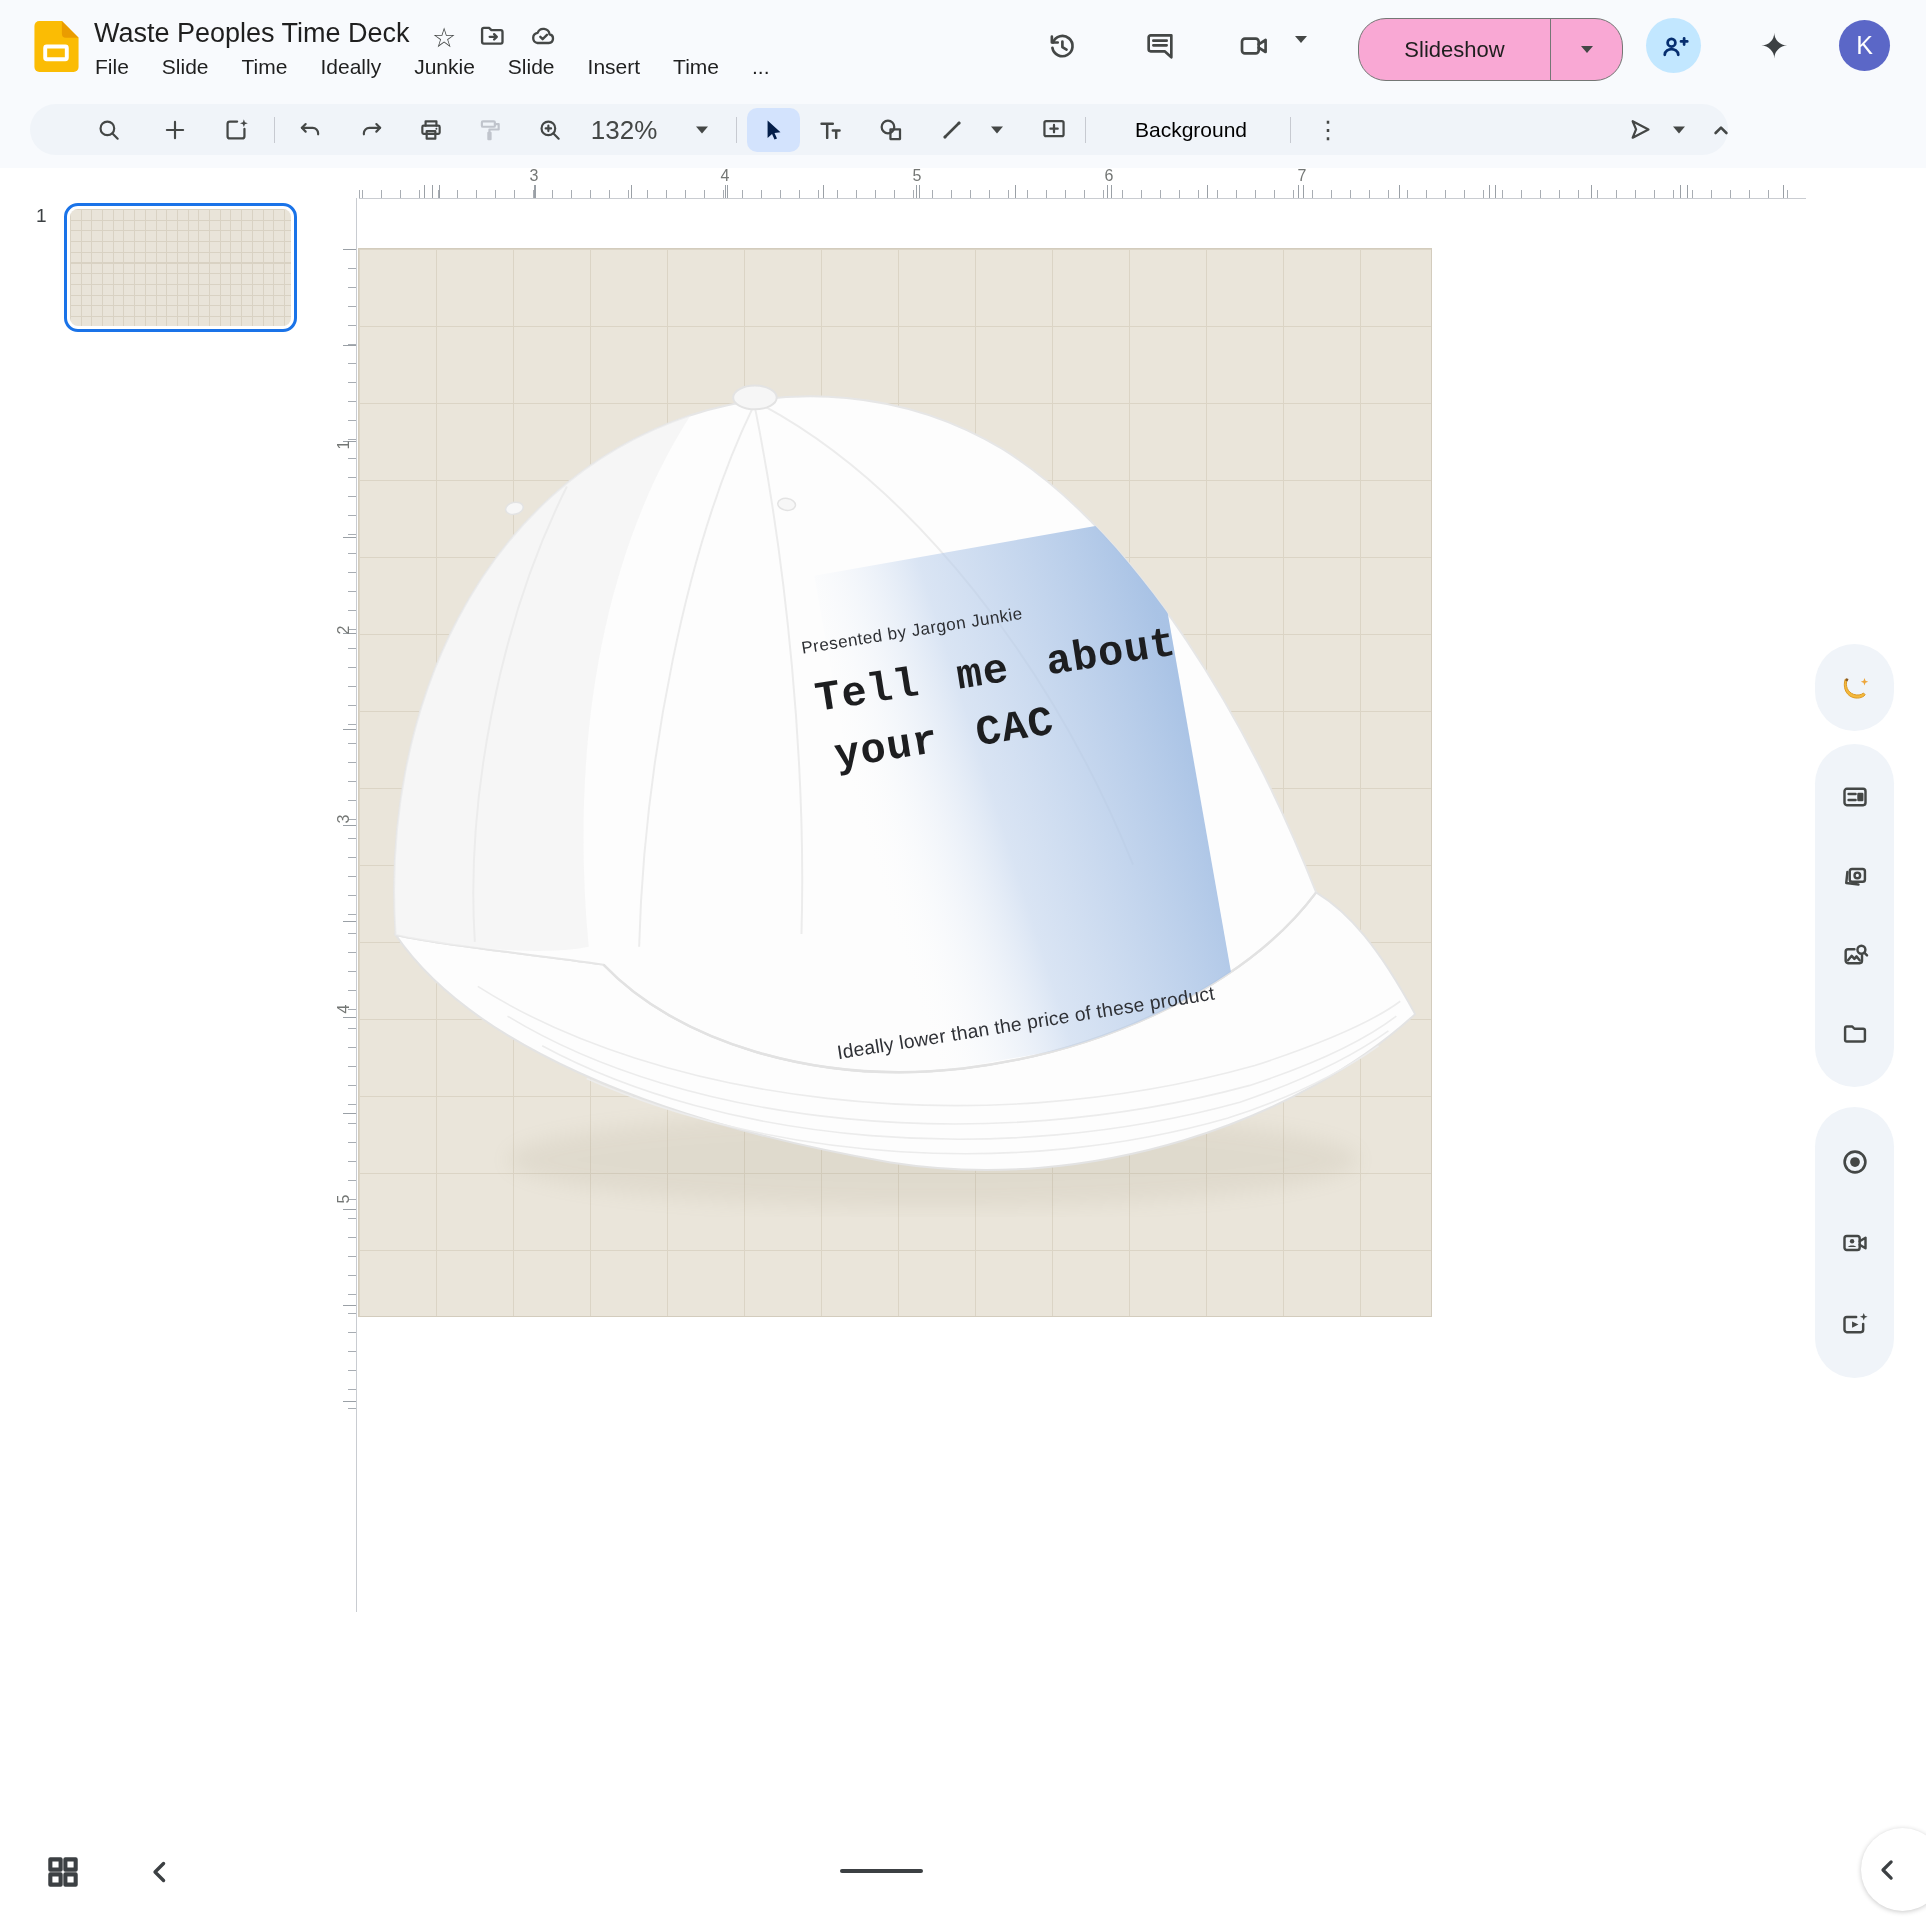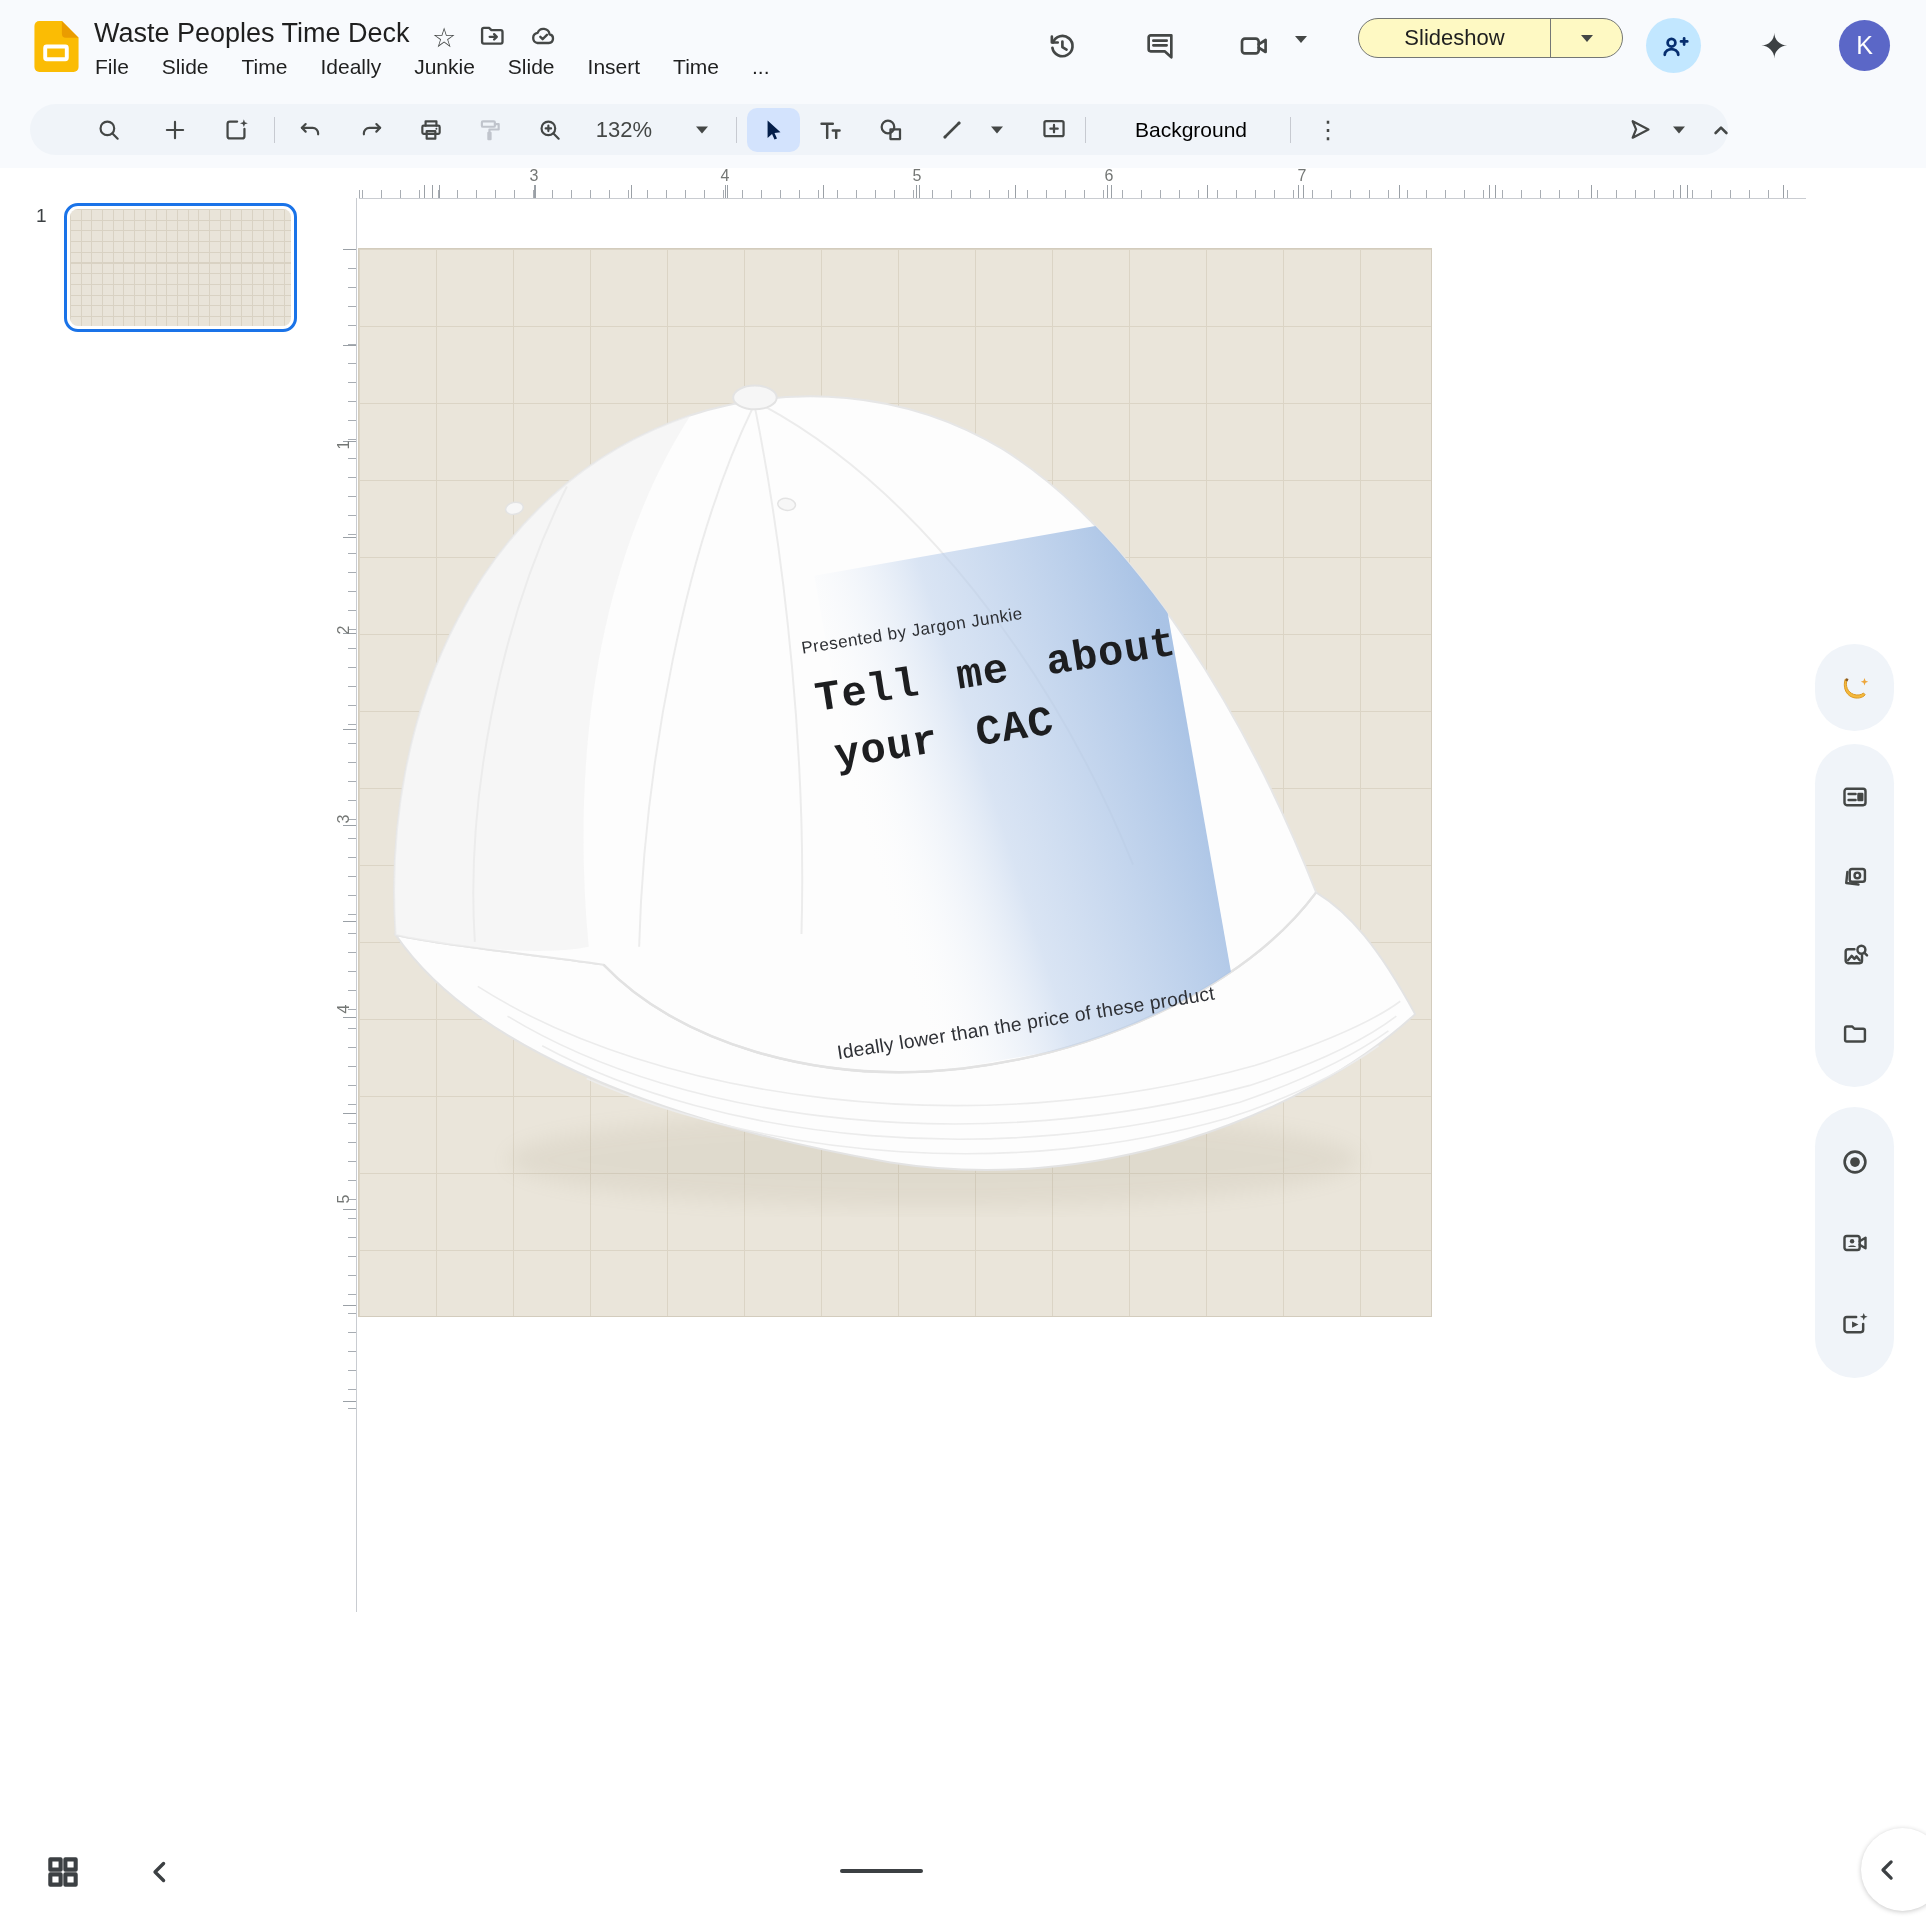--- a/index.html
+++ b/index.html
@@ -14,40 +14,40 @@
   .logo { position:absolute; left:33px; top:21px; width:46px; height:51px; }
   .doc-title { position:absolute; left:94px; top:18px; font-size:27px; color:#1f1f1f; white-space:nowrap; }
   .title-icons { position:absolute; left:432px; top:22px; display:flex; align-items:center; gap:22px; }
   .glyph-star { font-size:27px; color:#444746; line-height:1; }
   .menu-row { position:absolute; left:92px; top:53px; display:flex; gap:27px; }
   .menu-item { font-size:21px; color:#1f1f1f; padding:2px 3px; cursor:default; }
 
   .hdr-ico { position:absolute; top:30px; width:32px; height:32px; }
   .caret { width:0; height:0; border-left:6px solid transparent; border-right:6px solid transparent;
            border-top:7px solid #444746; }
-  .slideshow-btn { position:absolute; left:1358px; top:18px; width:265px; height:40px;
-    border:1px solid #747775; border-radius:28px; background:#fef9c3; display:flex; align-items:stretch; }
+  .slideshow-btn { position:absolute; left:1358px; top:18px; width:265px; height:63px;
+    border:1px solid #747775; border-radius:28px; background:#f9a8d4; display:flex; align-items:stretch; }
   .slideshow-main { flex:1; display:flex; align-items:center; justify-content:center;
     font-size:22px; color:#1f1f1f; border-right:1px solid #747775; border-radius:28px 0 0 28px; }
   .slideshow-drop { width:71px; display:flex; align-items:center; justify-content:center; border-radius:0 28px 28px 0; }
   .share-btn { position:absolute; left:1646px; top:18px; width:55px; height:55px; border-radius:50%;
     background:#c2e7ff; display:flex; align-items:center; justify-content:center; }
   .gemini { position:absolute; left:1760px; top:28px; font-size:34px; color:#3c4043; line-height:36px; }
   .avatar { position:absolute; left:1839px; top:20px; width:51px; height:51px; border-radius:50%;
     background:#5b67c7; color:#fff; font-size:25px; display:flex; align-items:center; justify-content:center; }
 
   
   .toolbar { position:absolute; left:30px; top:104px; width:1698px; height:51px;
     background:#f0f4f9; border-radius:26px; }
   .titem { position:absolute; top:26px; transform:translate(-50%,-50%); display:flex;
     align-items:center; justify-content:center; }
   .tdiv { position:absolute; top:13px; width:1px; height:26px; background:#c7cad1; }
   .tool-active { position:absolute; left:717px; top:4px; width:53px; height:44px;
     background:#d3e3fd; border-radius:10px; }
-  .zoom-text { font-size:22px; color:#444746;text-align:right; }
+  .zoom-text { font-size:26px; color:#444746;text-align:right; }
   .bg-label { font-size:21px; color:#000000; }
   .dots { font-size:24px; color:#444746; line-height:1; }
   .ticon svg { display:block; }
 
   
   .slide-num { position:absolute; left:36px; top:205px; font-size:19px; color:#3c4043; }
   .thumb { position:absolute; left:64px; top:203px; width:233px; height:129px;
     border:3.5px solid #1a73e8; border-radius:14px; background:#fff; padding:3px; }
   .thumb-grid { width:100%; height:100%; border-radius:8px; background-color:#e9e4d9;
     background-image:

